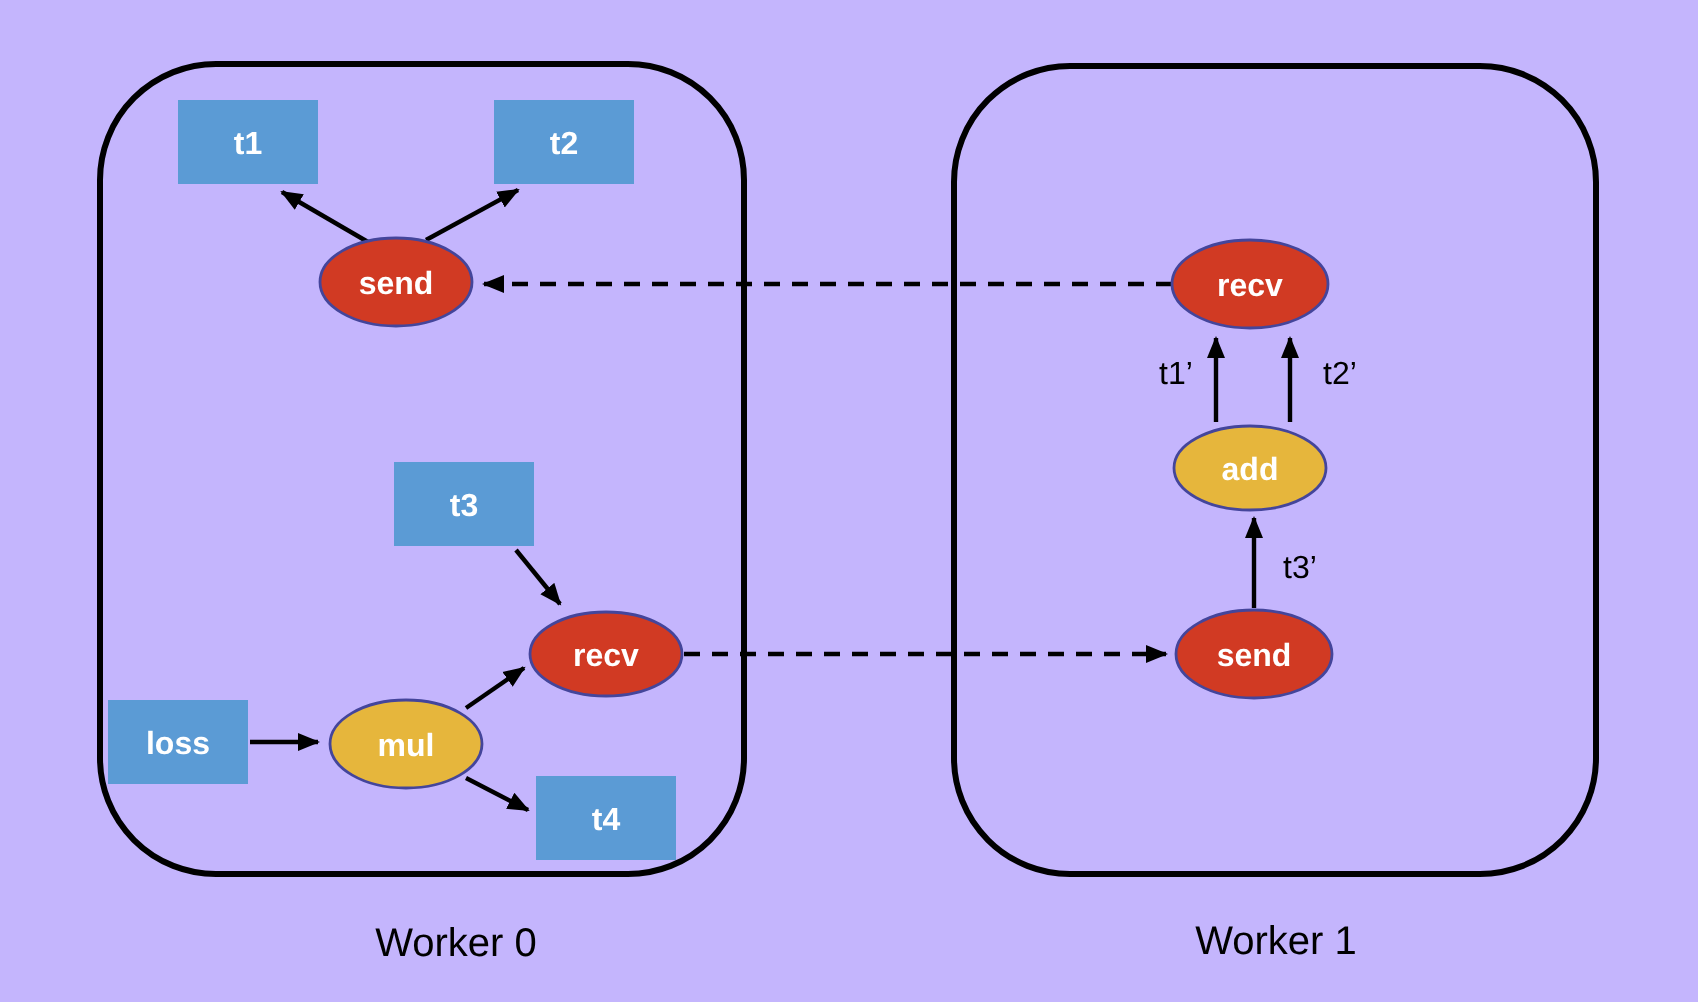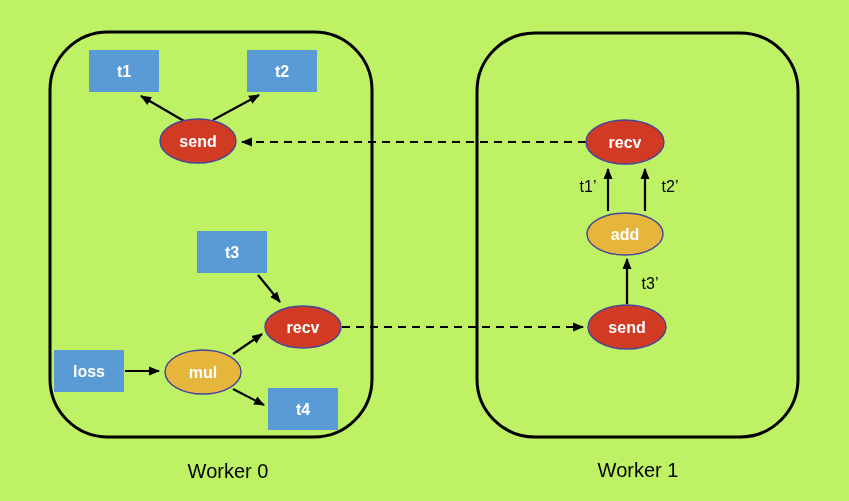--- a/index.html
+++ b/index.html
@@ -5,21 +5,21 @@
   html, body {
     margin: 0;
     padding: 0;
     background: #ffffff;
     font-family: "Liberation Sans", sans-serif;
   }
   .canvas-wrap {
     width: 849px;
     height: 501px;
     position: relative;
-    background: #bef264;
+    background: #c4b5fd;
     overflow: hidden;
   }
   svg { display: block; }
   .worker-box {
     fill: none;
     stroke: #000000;
     stroke-width: 3;
   }
   .tensor-rect { stroke: none; }
   .node-ellipse {

